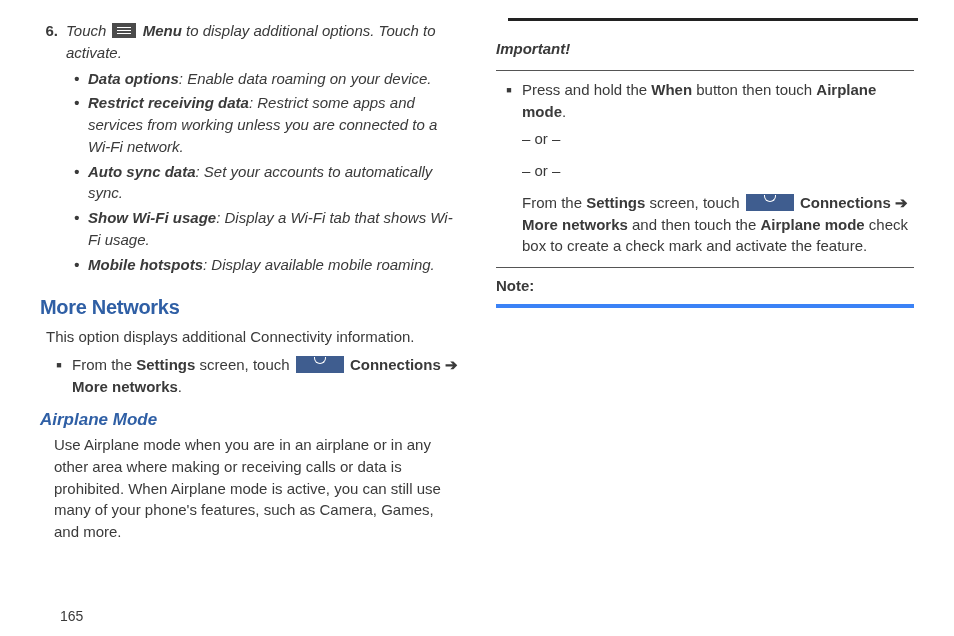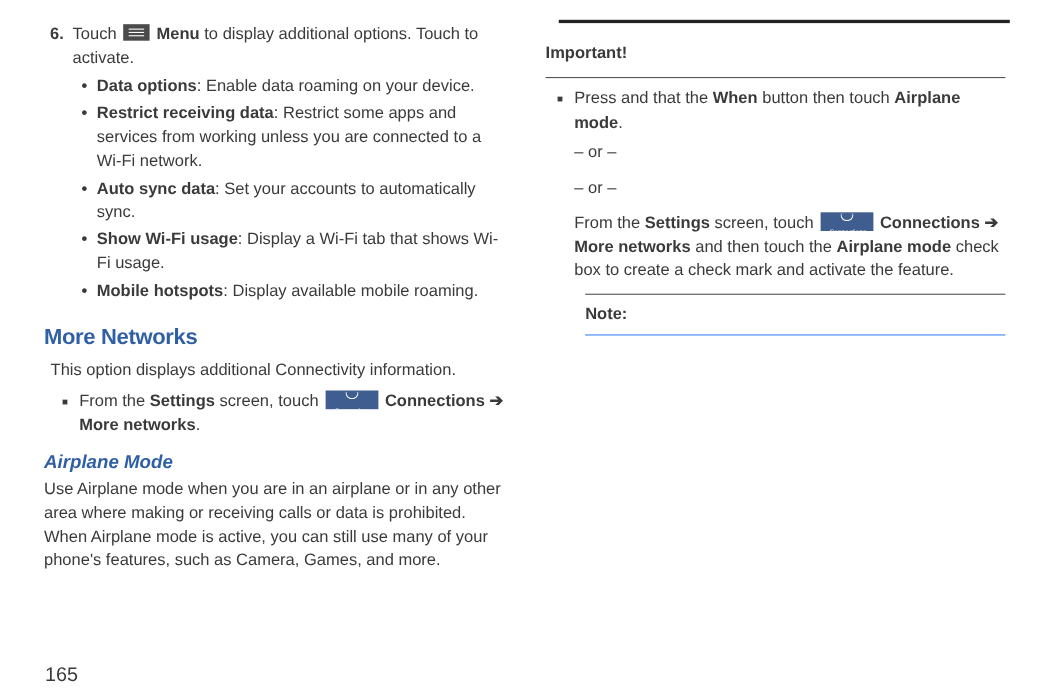--- a/index.html
+++ b/index.html
@@ -38,21 +38,21 @@
     display: flex;
     margin-bottom: 6px;
   }
   .num-label {
     width: 26px;
     font-weight: bold;
     text-align: right;
     padding-right: 8px;
     flex-shrink: 0;
   }
-  .num-body { flex: 1; }
+  .num-body { flex: 1; font-style: italic; }
   .bullet-list { margin: 4px 0 8px 8px; }
   .bullet-row {
     display: flex;
     margin: 3px 0;
   }
   .bullet-mark {
     width: 14px;
     flex-shrink: 0;
     font-weight: bold;
   }
@@ -160,39 +160,39 @@
     width: 16px;
     vertical-align: -2px;
     margin: 0 2px;
   }
   .arrow {
     font-weight: bold;
   }
   .page-num {
     position: absolute;
     bottom: 0;
-    left: 1px;
-    font-size: 18px;
+    left: 20px;
+    font-size: 14px;
   }
   .hang-tag { flex-shrink: 0; font-weight: bold; padding-right: 4px; }
   .hang-body { flex: 1; }
   .note-row {
     display: flex;
     border-top: 1px solid #555;
-    border-bottom: 1px solid #3b82f6;
+    border-bottom: 4px solid #3b82f6;
     padding: 7px 0;
     margin-top: 10px;
-    margin-left: 36px;
   }
   .important-row {
     display: flex;
     border-bottom: 1px solid #555;
     padding: 6px 0 10px 0;
     margin-top: 12px;
     margin-bottom: 8px;
+    font-style: italic;
   }
 </style>
 </head>
 <body>
 
 <div class="right-bar"></div>
 
 <div class="page">
 
   <div class="col">
@@ -233,36 +233,36 @@
     <div class="sq-list" style="margin-left:6px">
       <div class="sq-row">
         <div class="sq-mark">■</div>
         <div class="sq-body">
           <span>From the </span><span class="b">Settings</span><span> screen, touch </span><span class="conn-icon"><span class="conn-icon-label">Connections</span></span><span class="b"> Connections </span><span class="arrow">➔</span><span class="b"> More networks</span><span>.</span>
         </div>
       </div>
     </div>
 
     <div class="h2">Airplane Mode</div>
-    <div style="margin-left:0">Use Airplane mode when you are in an airplane or in any other area where making or receiving calls or data is prohibited. When Airplane mode is active, you can still use many of your phone's features, such as Camera, Games, and more.</div>
+    <div style="margin-left:14px">Use Airplane mode when you are in an airplane or in any other area where making or receiving calls or data is prohibited. When Airplane mode is active, you can still use many of your phone's features, such as Camera, Games, and more.</div>
 
     <div class="page-num">165</div>
   </div>
 
   <div class="col">
 
     <div class="important-row">
       <div class="hang-tag" style="width:78px">Important! </div>
     </div>
 
     <div class="sq-list">
       <div class="sq-row">
         <div class="sq-mark">■</div>
         <div class="sq-body">
-          <span>Press and that the </span><span class="b">When</span><span> button then touch </span><span class="b">Airplane mode</span><span>.</span>
+          <span>Press and hold the </span><span class="b">When</span><span> button then touch </span><span class="b">Airplane mode</span><span>.</span>
         </div>
       </div>
     </div>
 
     <div class="indent-block">– or –</div>
 
 
     <div class="indent-block" style="margin-top:10px;margin-bottom:10px">– or –</div>
 
     <div class="indent-block">

